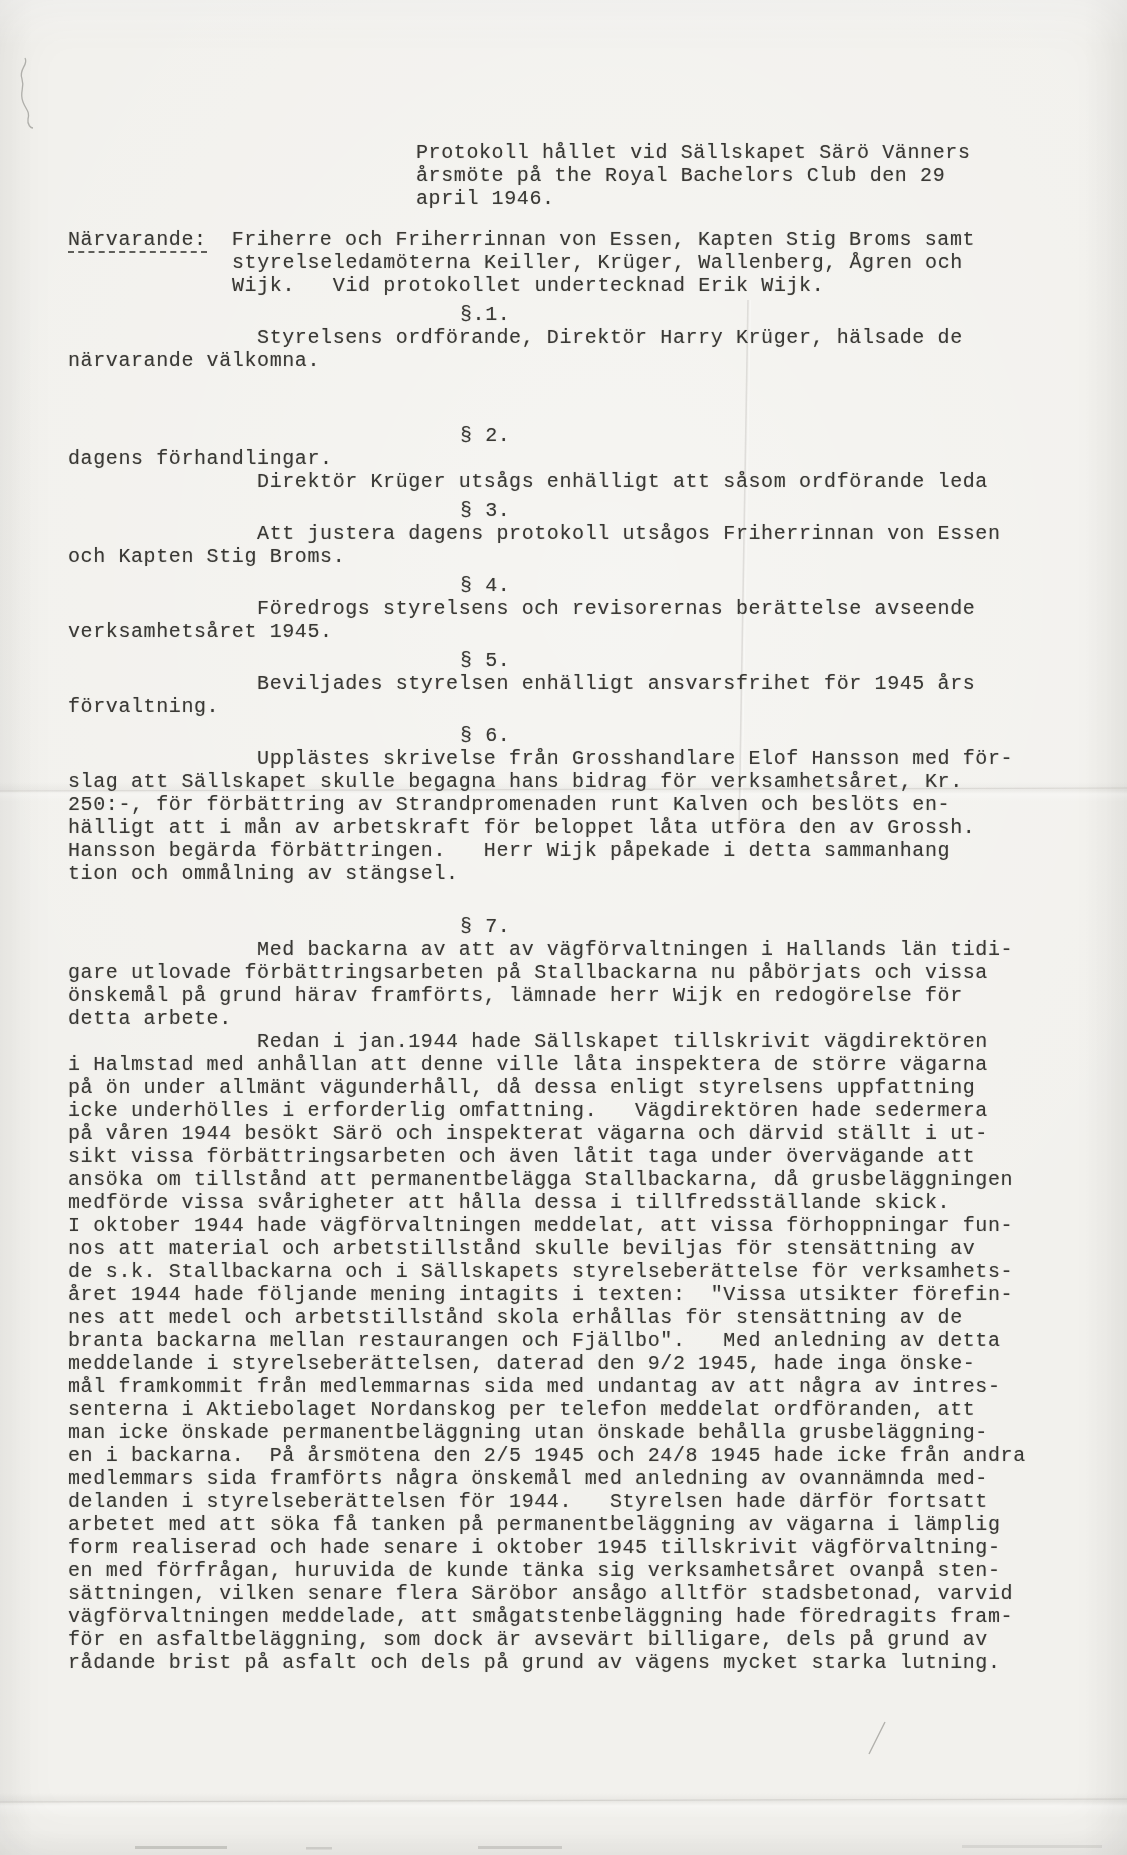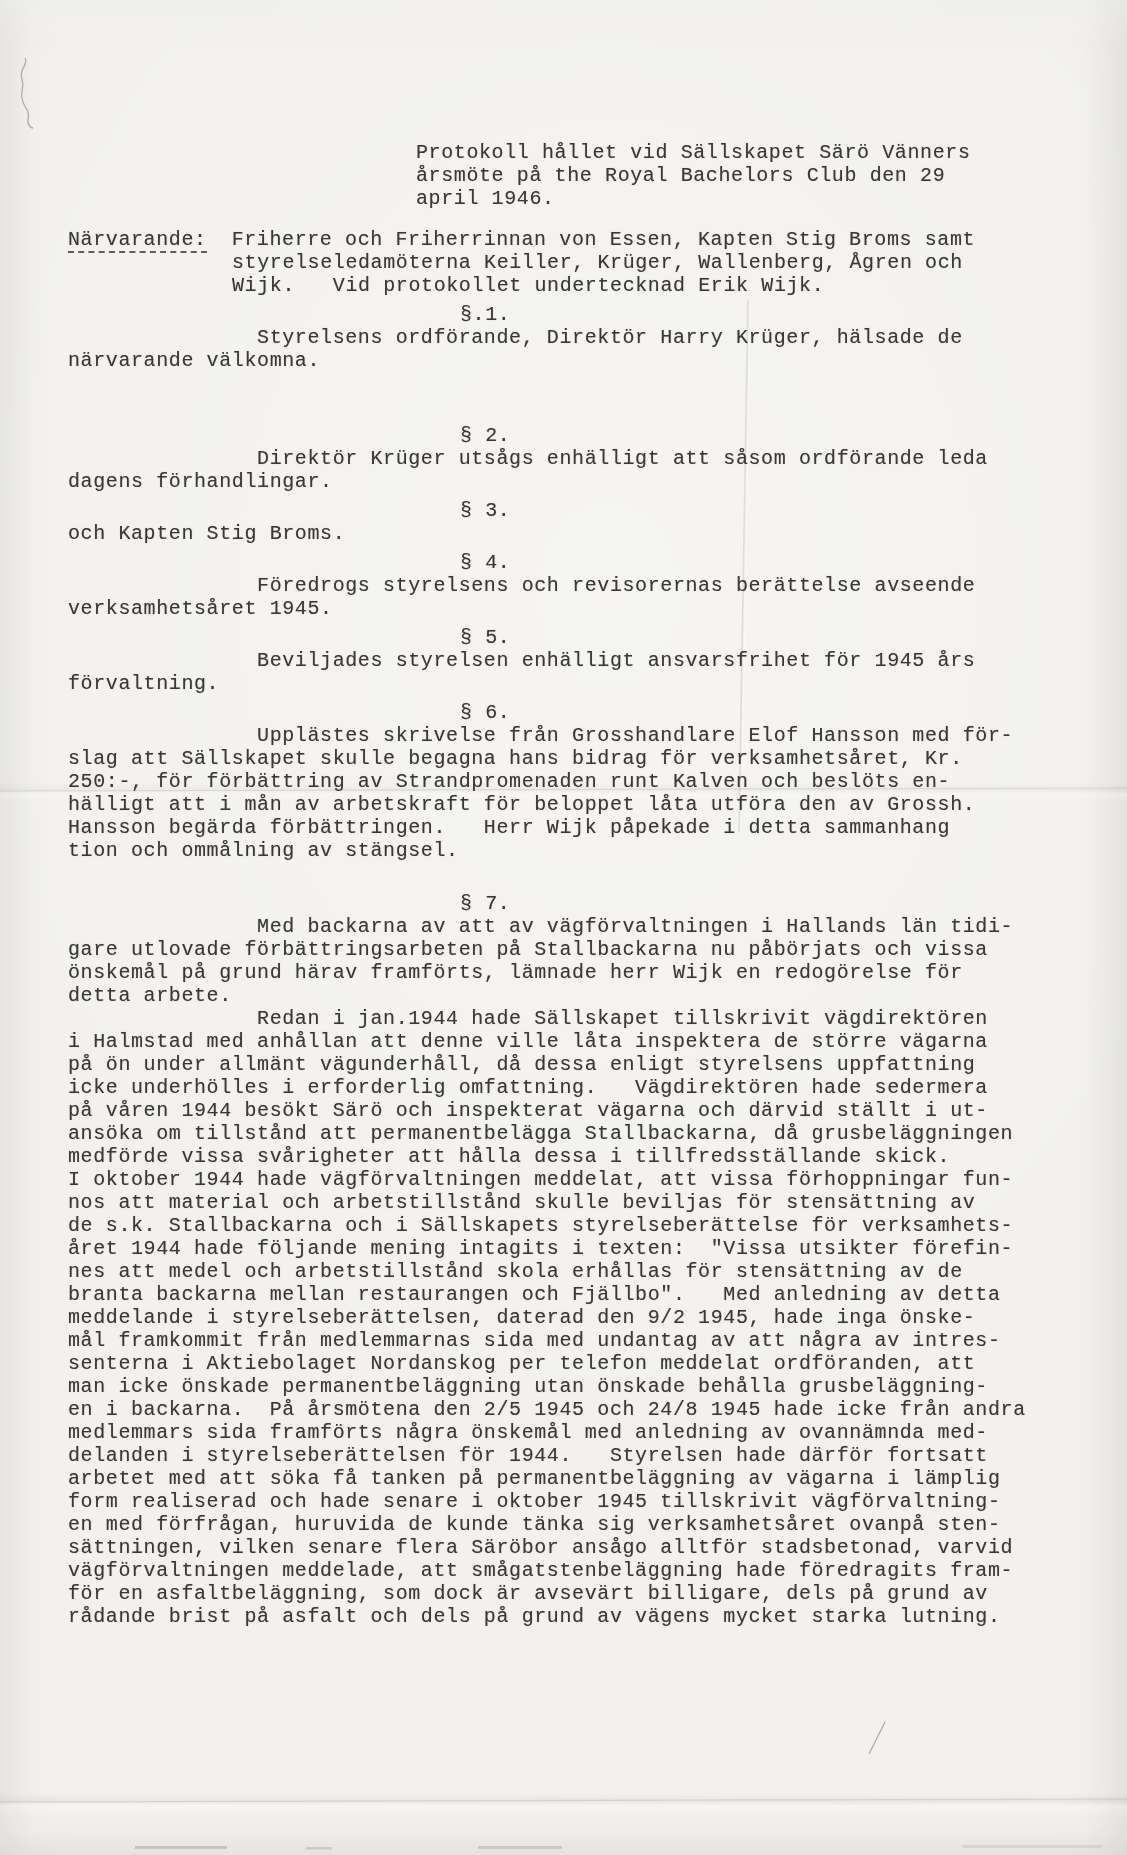--- a/index.html
+++ b/index.html
@@ -77,25 +77,26 @@
     </section>
 
     <div>
         <section class="para-section" style="margin-top: 6px;">
           <div class="line marker">§.1.</div>
           <div class="line">               Styrelsens ordförande, Direktör Harry Krüger, hälsade de</div>
           <div class="line">närvarande välkomna.</div>
         </section>
         <section class="para-section" style="margin-top: 52px;">
           <div class="line marker">§ 2.</div>
+          <div class="line">dagens förhandlingar.</div>
           <div class="line">               Direktör Krüger utsågs enhälligt att såsom ordförande leda</div>
-          <div class="line">dagens förhandlingar.</div>
         </section>
         <section class="para-section" style="margin-top: 6px;">
           <div class="line marker">§ 3.</div>
+          <div class="line">               Att justera dagens protokoll utsågos Friherrinnan von Essen</div>
           <div class="line">och Kapten Stig Broms.</div>
         </section>
         <section class="para-section" style="margin-top: 6px;">
           <div class="line marker">§ 4.</div>
           <div class="line">               Föredrogs styrelsens och revisorernas berättelse avseende</div>
           <div class="line">verksamhetsåret 1945.</div>
         </section>
         <section class="para-section" style="margin-top: 6px;">
           <div class="line marker">§ 5.</div>
           <div class="line">               Beviljades styrelsen enhälligt ansvarsfrihet för 1945 års</div>
@@ -114,20 +115,21 @@
           <div class="line marker">§ 7.</div>
           <div class="line">               Med backarna av att av vägförvaltningen i Hallands län tidi-</div>
           <div class="line">gare utlovade förbättringsarbeten på Stallbackarna nu påbörjats och vissa</div>
           <div class="line">önskemål på grund härav framförts, lämnade herr Wijk en redogörelse för</div>
           <div class="line">detta arbete.</div>
           <div class="line">               Redan i jan.1944 hade Sällskapet tillskrivit vägdirektören</div>
           <div class="line">i Halmstad med anhållan att denne ville låta inspektera de större vägarna</div>
           <div class="line">på ön under allmänt vägunderhåll, då dessa enligt styrelsens uppfattning</div>
           <div class="line">icke underhölles i erforderlig omfattning.   Vägdirektören hade sedermera</div>
           <div class="line">på våren 1944 besökt Särö och inspekterat vägarna och därvid ställt i ut-</div>
+          <div class="line">sikt vissa förbättringsarbeten och även låtit taga under övervägande att</div>
           <div class="line">ansöka om tillstånd att permanentbelägga Stallbackarna, då grusbeläggningen</div>
           <div class="line">medförde vissa svårigheter att hålla dessa i tillfredsställande skick.</div>
           <div class="line">I oktober 1944 hade vägförvaltningen meddelat, att vissa förhoppningar fun-</div>
           <div class="line">nos att material och arbetstillstånd skulle beviljas för stensättning av</div>
           <div class="line">de s.k. Stallbackarna och i Sällskapets styrelseberättelse för verksamhets-</div>
           <div class="line">året 1944 hade följande mening intagits i texten:  "Vissa utsikter förefin-</div>
           <div class="line">nes att medel och arbetstillstånd skola erhållas för stensättning av de</div>
           <div class="line">branta backarna mellan restaurangen och Fjällbo".   Med anledning av detta</div>
           <div class="line">meddelande i styrelseberättelsen, daterad den 9/2 1945, hade inga önske-</div>
           <div class="line">mål framkommit från medlemmarnas sida med undantag av att några av intres-</div>

